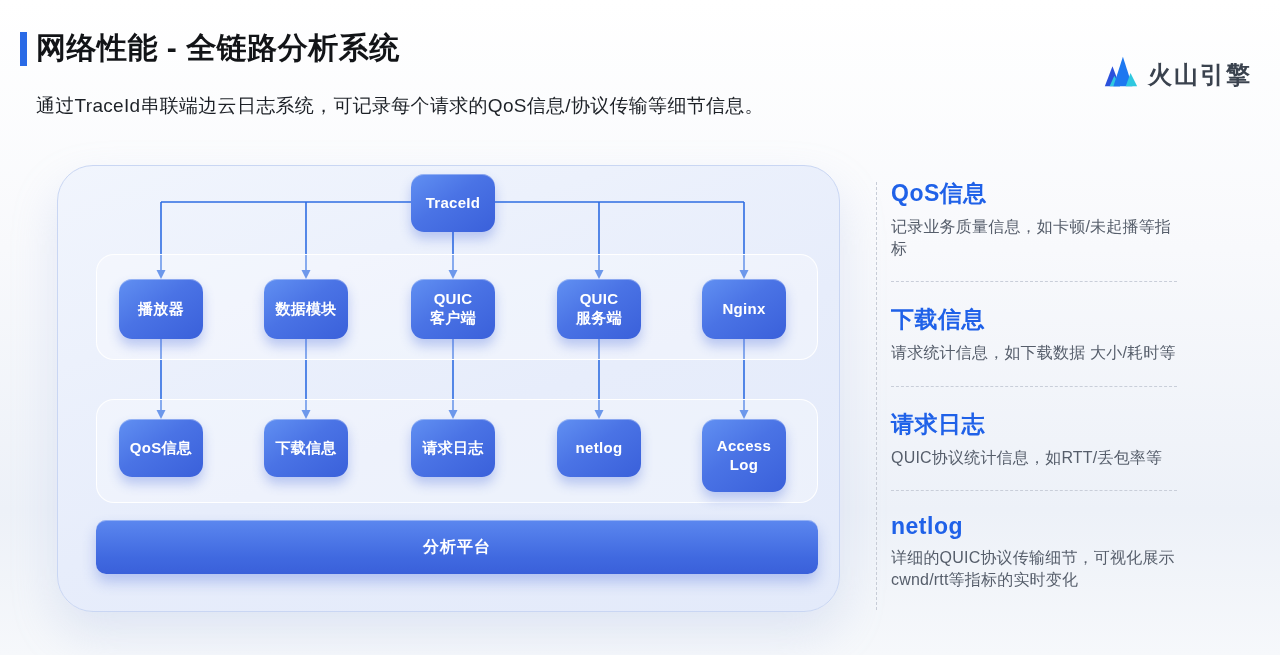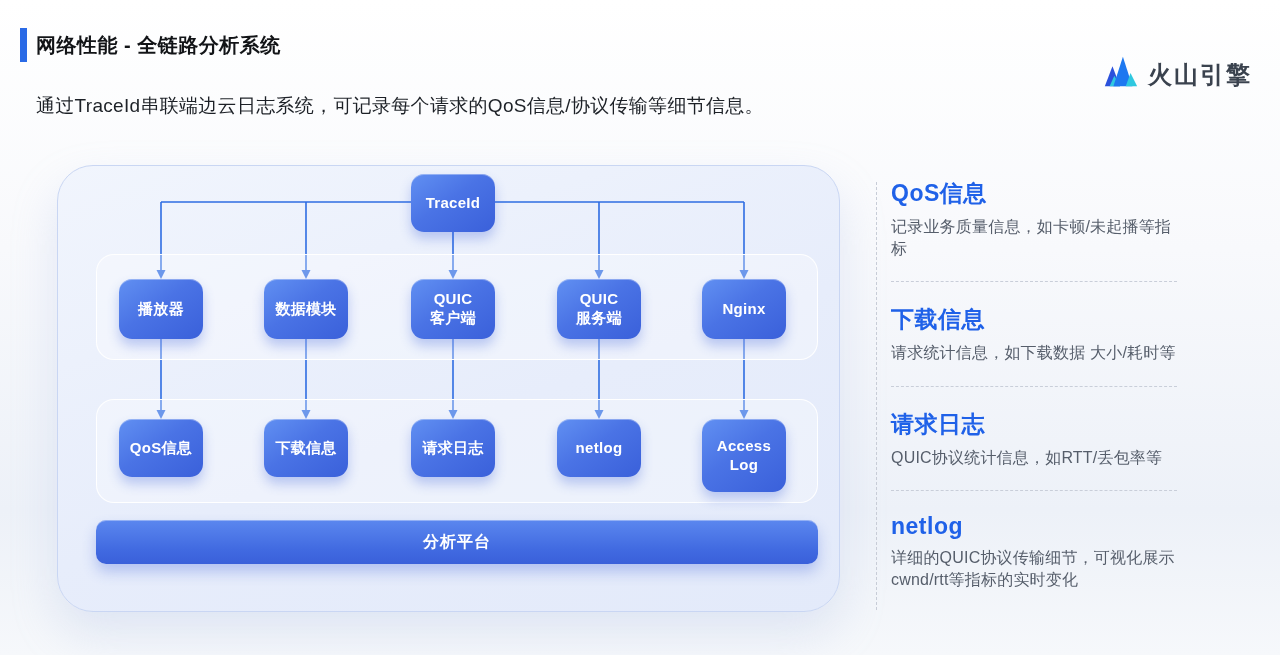--- a/index.html
+++ b/index.html
@@ -7,21 +7,21 @@
   body {
     font-family: "Liberation Sans", "DejaVu Sans", sans-serif;
     background: linear-gradient(180deg, #ffffff 0%, #f8f9fc 38%, #edf1f8 78%, #f6f8fb 100%);
     position: relative;
     color: #15181d;
   }
 
   
   .header { position: absolute; left: 20px; top: 28px; display: flex; align-items: center; }
   .accent-bar { width: 7px; height: 34px; background: #2a6ae6; margin-right: 9px; }
-  .page-title { font-size: 20px; font-weight: 800; letter-spacing: 0.5px; color: #121417; }
+  .page-title { font-size: 30px; font-weight: 800; letter-spacing: 0.5px; color: #121417; }
   .subtitle { position: absolute; left: 36px; top: 93px; font-size: 19px; color: #1d2127; letter-spacing: 0.3px; }
 
   
   .brand { position: absolute; right: 28px; top: 30px; display: flex; align-items: center; gap: 8px; margin-top: 24px; }
   .brand-name { font-size: 24px; font-weight: 700; color: #3a424e; letter-spacing: 2px; }
 
   
   .diagram {
     position: absolute; left: 57px; top: 165px; width: 783px; height: 447px;
     border-radius: 36px;
@@ -45,21 +45,21 @@
     border-radius: 13px;
     background: linear-gradient(145deg, #6190f2 0%, #4a73e5 45%, #3a60da 100%);
     box-shadow: 0 7px 12px rgba(58,96,218,0.30), inset 0 1px 0 rgba(255,255,255,0.35);
     color: #ffffff; font-size: 15px; font-weight: 600;
     display: flex; align-items: center; justify-content: center;
     text-align: center; white-space: pre-line; line-height: 1.25; letter-spacing: 0.3px;
   }
   .node.root { left: 353px; top: 8px; height: 58px; }
 
   .platform-bar {
-    position: absolute; left: 38px; top: 354px; width: 722px; height: 44px; z-index: 2;
+    position: absolute; left: 38px; top: 354px; width: 722px; height: 54px; z-index: 2;
     border-radius: 10px;
     background: linear-gradient(180deg, #5b87ef 0%, #4069e0 70%, #3a60da 100%);
     box-shadow: 0 8px 14px rgba(58,96,218,0.30), inset 0 1px 0 rgba(255,255,255,0.35);
     color: #ffffff; font-size: 16px; font-weight: 600; letter-spacing: 1px;
     display: flex; align-items: center; justify-content: center;
   }
 
   
   .v-divider { position: absolute; left: 876px; top: 182px; height: 428px; border-left: 1px dashed #c7ccd7; }
   .legend { position: absolute; left: 891px; top: 178px; width: 286px; }

